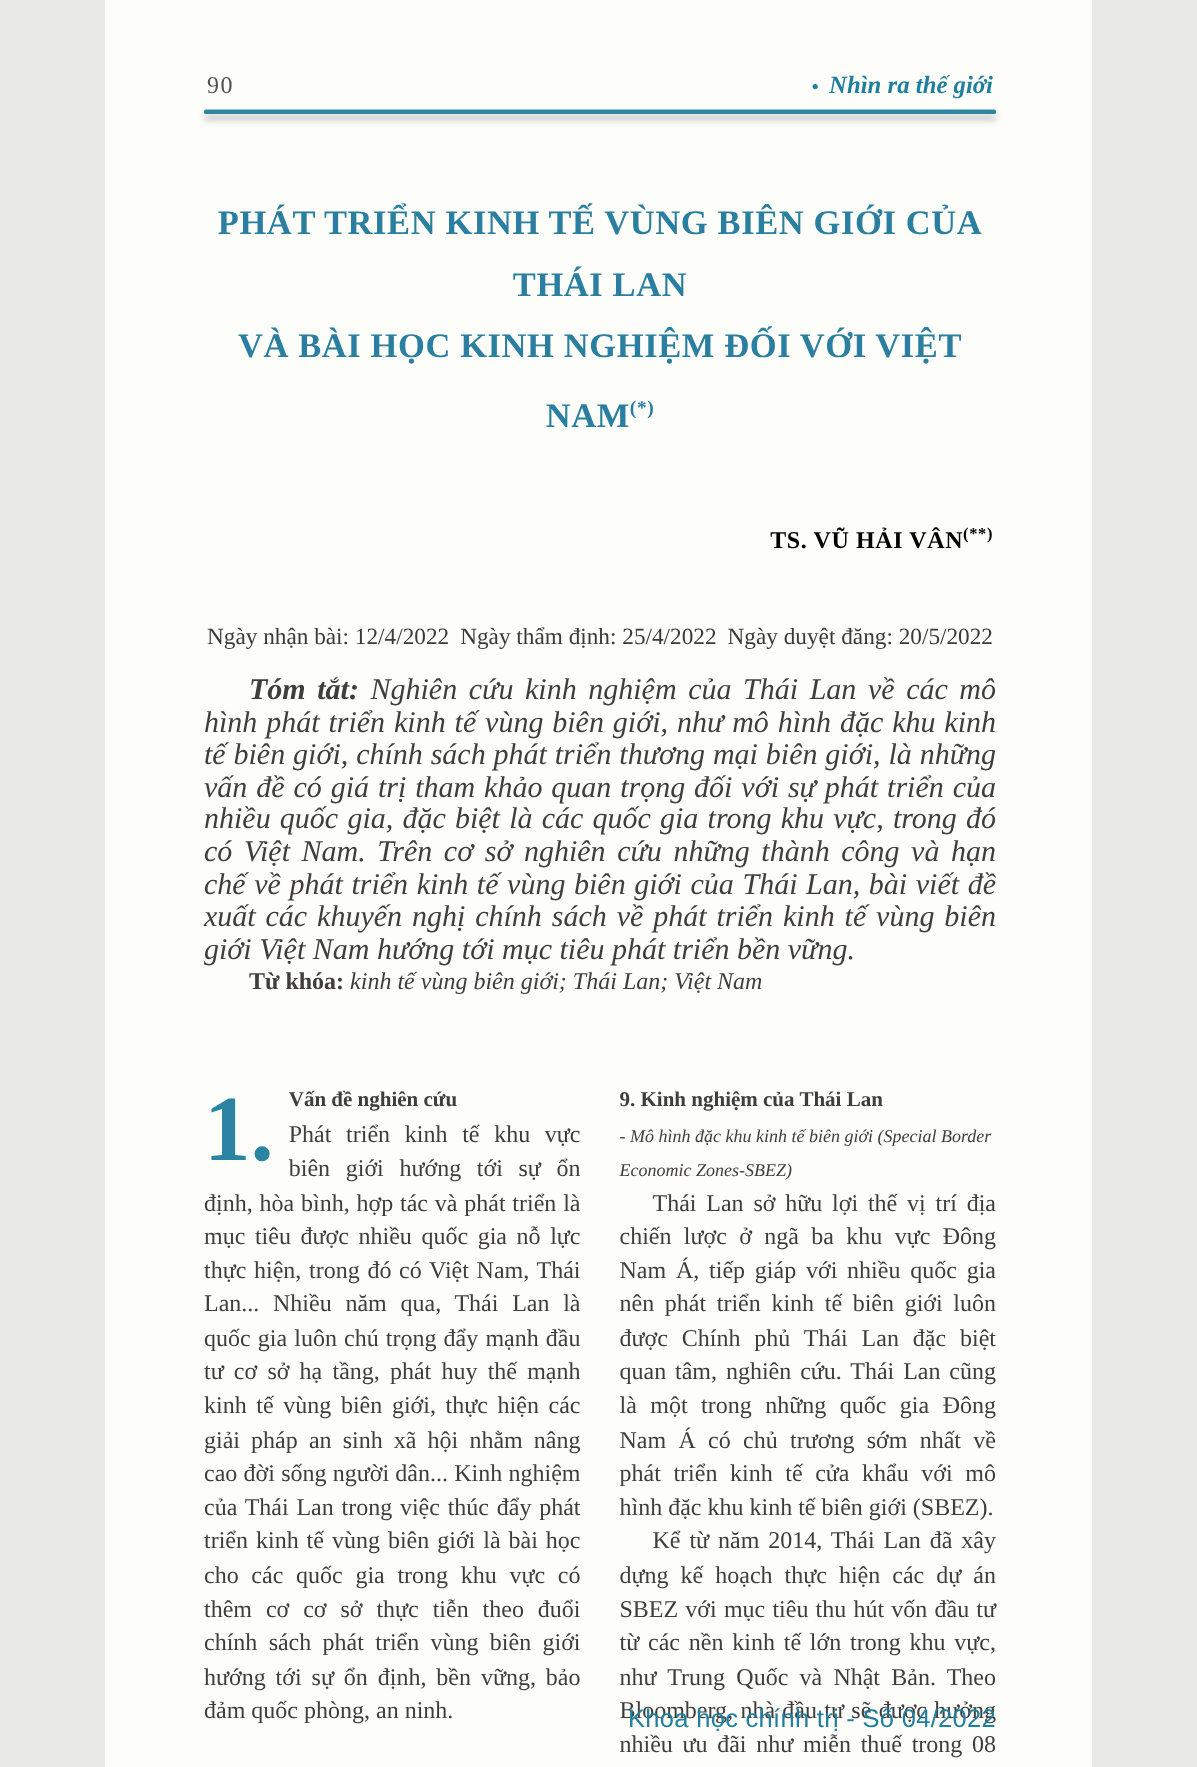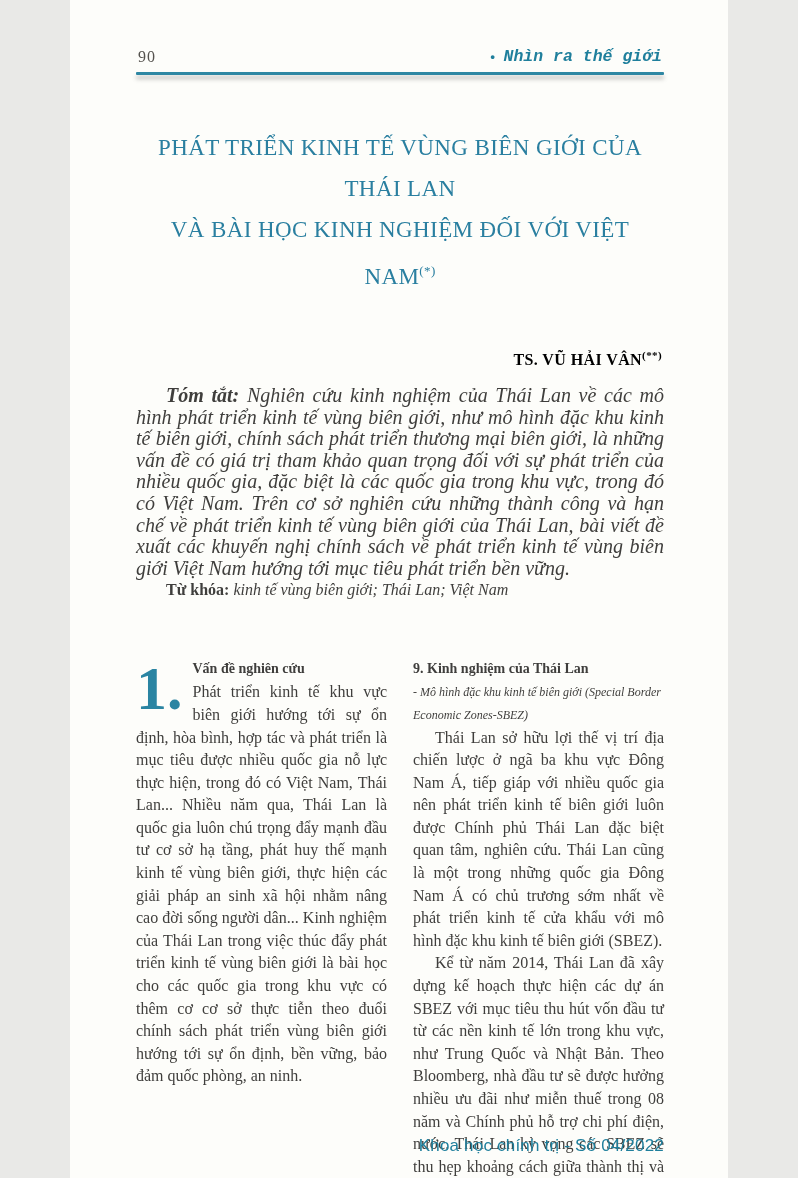--- a/index.html
+++ b/index.html
@@ -17,33 +17,33 @@
     overflow:hidden;
     color:#3f3e3c;
   }
 
   
   .running-head {
     display:flex; justify-content:space-between; align-items:flex-end;
     font-size:16px; padding:0 2px 6px 2px;
   }
   .page-num { color:#55524e; letter-spacing:1px; }
-  .section-name { color:#1f7f9c; font-style:italic; font-weight:bold; font-size:16.5px;font-family:Liberation Mono, monospace; }
+  .section-name { color:#1f7f9c; font-style:italic; font-weight:bold; font-size:16.5px; }
   .section-name .bullet { font-style:normal; margin-right:7px; font-size:13px; }
   .head-rule {
     height:3px; background:#2e87a3; border-radius:1px;
     box-shadow:0 4px 4px rgba(110,110,110,.45);
   }
 
   
   .article-title {
     margin-top:52px;
     text-align:center;
     color:#2a7fa0;
-    font-weight:normal;
+    font-weight:bold;
     font-size:23px;
     line-height:41px;
     letter-spacing:.4px;
   }
   .article-title sup { font-size:13px; }
   .author-line {
     margin-top:52px;
     text-align:right;
     color:#000000;
     font-weight:bold;
@@ -131,20 +131,25 @@
 
   <h1 class="article-title">
     <span>PHÁT TRIỂN KINH TẾ VÙNG BIÊN GIỚI CỦA THÁI LAN</span><br>
     <span>VÀ BÀI HỌC KINH NGHIỆM ĐỐI VỚI VIỆT NAM</span><sup>(*)</sup>
   </h1>
 
   <div class="author-line">
     <span>TS. VŨ HẢI VÂN</span><sup>(**)</sup>
   </div>
 
+  <div class="dates-row">
+    <span>Ngày nhận bài: 12/4/2022</span>
+    <span>Ngày thẩm định: 25/4/2022</span>
+    <span>Ngày duyệt đăng: 20/5/2022</span>
+  </div>
 
   <p class="abstract">
     <span class="lbl">Tóm tắt:</span><span> Nghiên cứu kinh nghiệm của Thái Lan về các mô hình phát triển kinh tế vùng biên giới, như mô hình đặc khu kinh tế biên giới, chính sách phát triển thương mại biên giới, là những vấn đề có giá trị tham khảo quan trọng đối với sự phát triển của nhiều quốc gia, đặc biệt là các quốc gia trong khu vực, trong đó có Việt Nam. Trên cơ sở nghiên cứu những thành công và hạn chế về phát triển kinh tế vùng biên giới của Thái Lan, bài viết đề xuất các khuyến nghị chính sách về phát triển kinh tế vùng biên giới Việt Nam hướng tới mục tiêu phát triển bền vững.</span>
   </p>
 
   <p class="keywords">
     <span class="lbl">Từ khóa:</span><span> kinh tế vùng biên giới; Thái Lan; Việt Nam</span>
   </p>
 
   <div class="columns">

